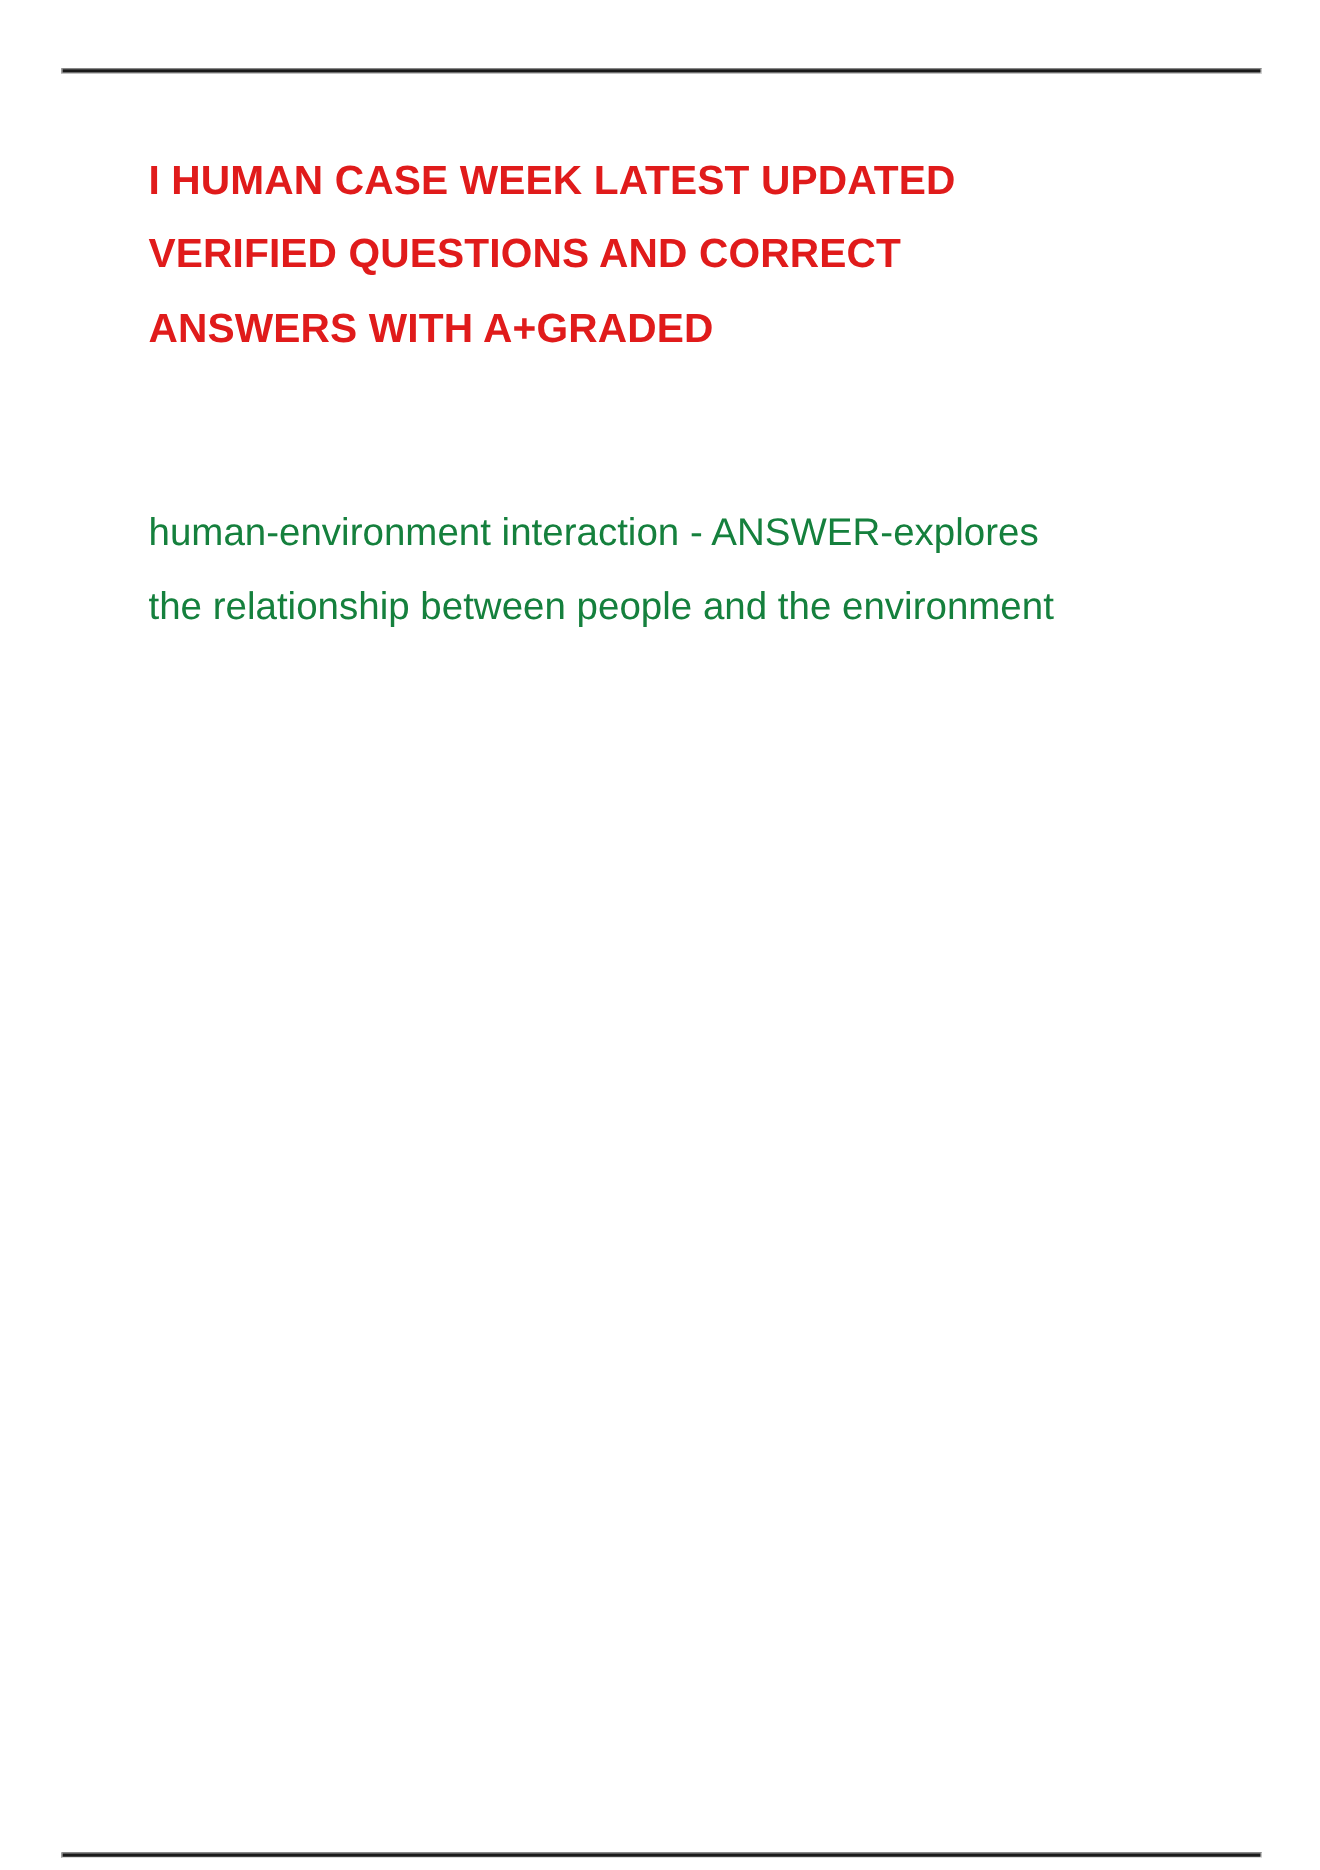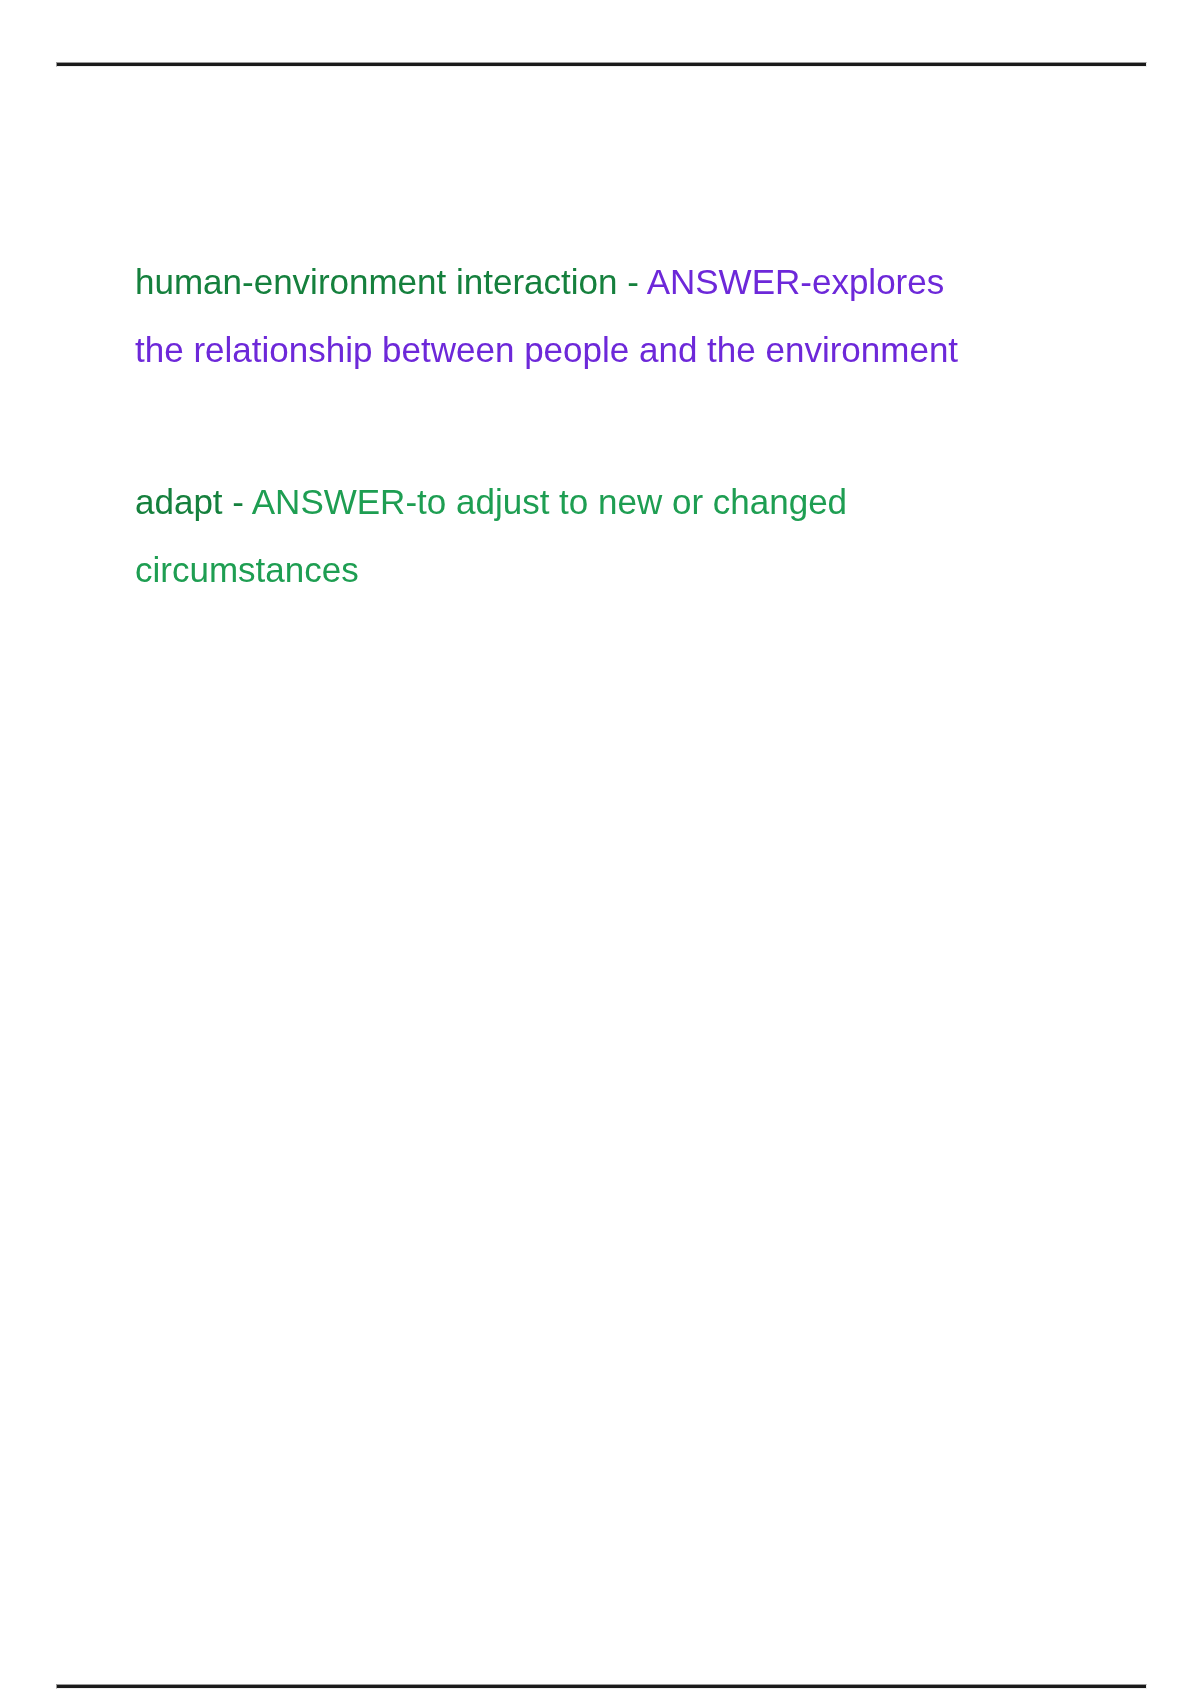--- a/index.html
+++ b/index.html
@@ -72,30 +72,32 @@
 </style>
 </head>
 <body>
 
 <div class="page">
 
   <hr class="rule top">
 
   <div class="content">
 
+    <h1 class="doc-title" style="color:#E01B1B;">
+      <span class="t-line">I HUMAN CASE WEEK LATEST UPDATED</span>
+      <span class="t-line">VERIFIED QUESTIONS AND CORRECT</span>
+      <span class="t-line">ANSWERS WITH A+GRADED</span>
+    </h1>
 
     <div class="qa-list">
 
       <p class="qa-block first">
-        <span class="term">human-environment interaction - </span><span class="answer" style="color:#6d28d9;">ANSWER-explores the relationship between people and the environment</span>
+        <span class="term">human-environment interaction - </span><span class="answer" style="color:#15803d;">ANSWER-explores the relationship between people and the environment</span>
       </p>
 
-      <p class="qa-block rest">
-        <span class="term">adapt - </span><span class="answer" style="color:#1E9E52;">ANSWER-to adjust to new or changed circumstances</span>
-      </p>
 
 
     </div>
   </div>
 
   <hr class="rule bottom">
 
 </div>
 
 </body></html>

